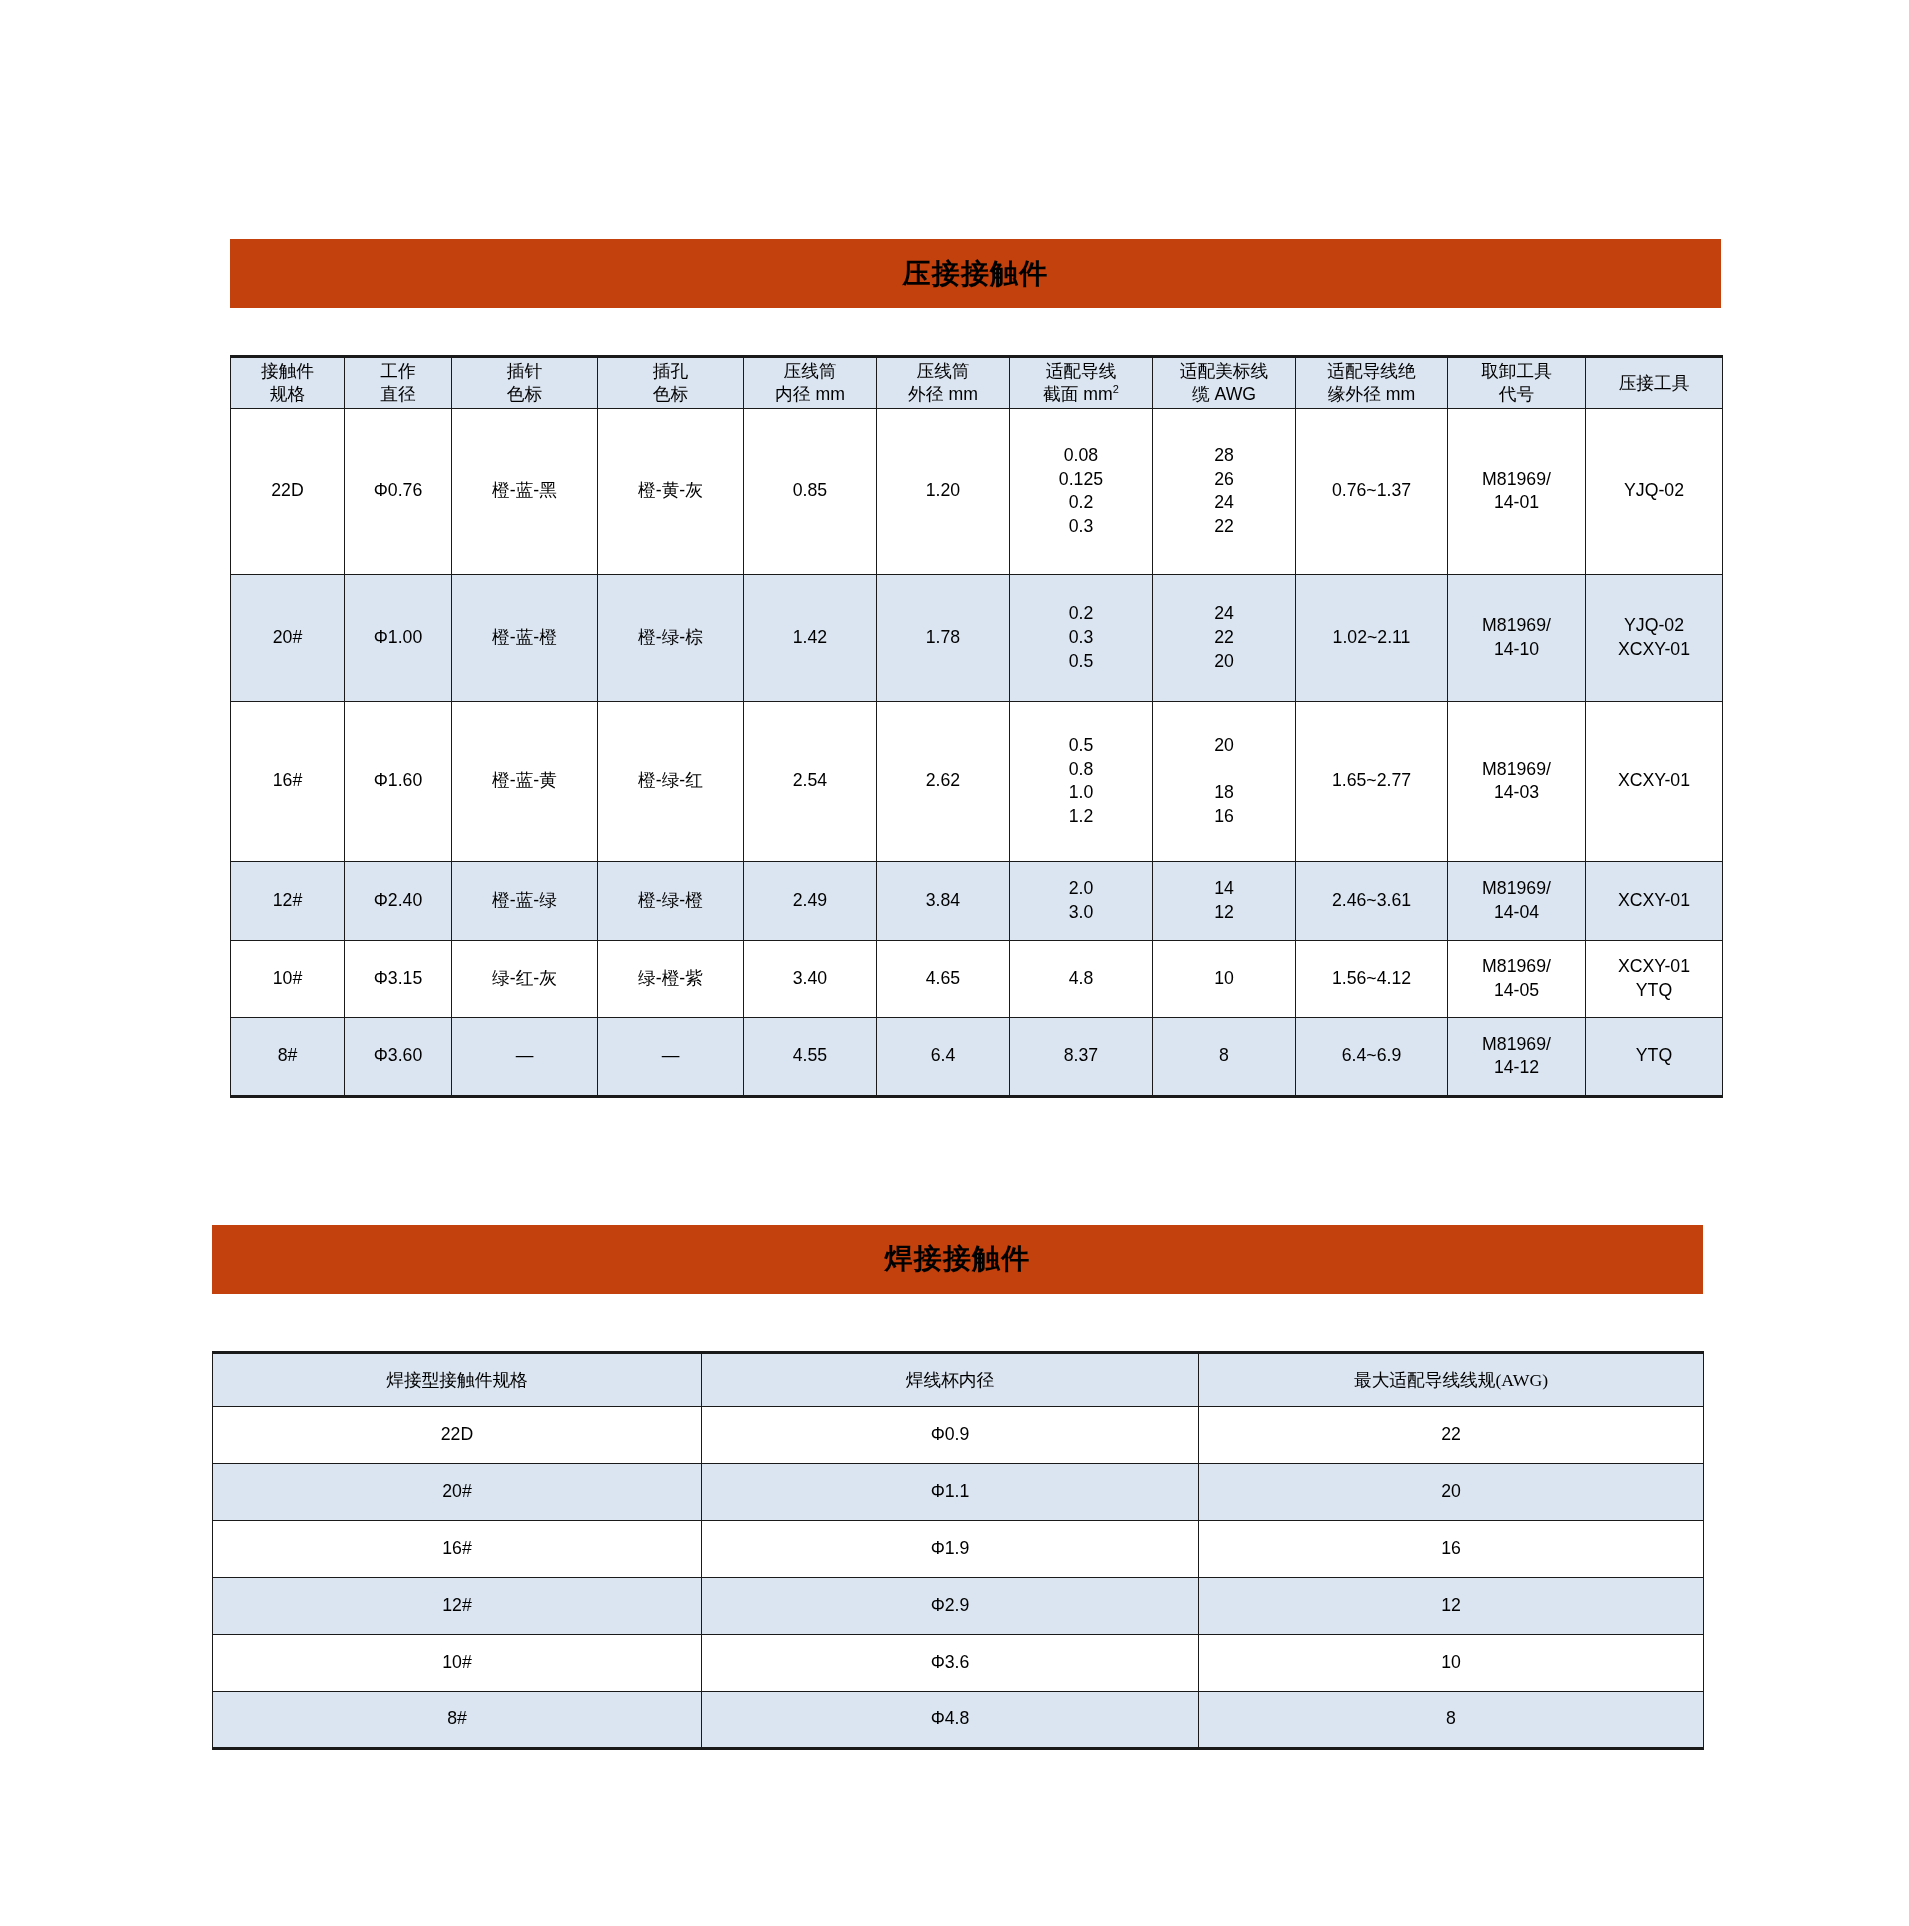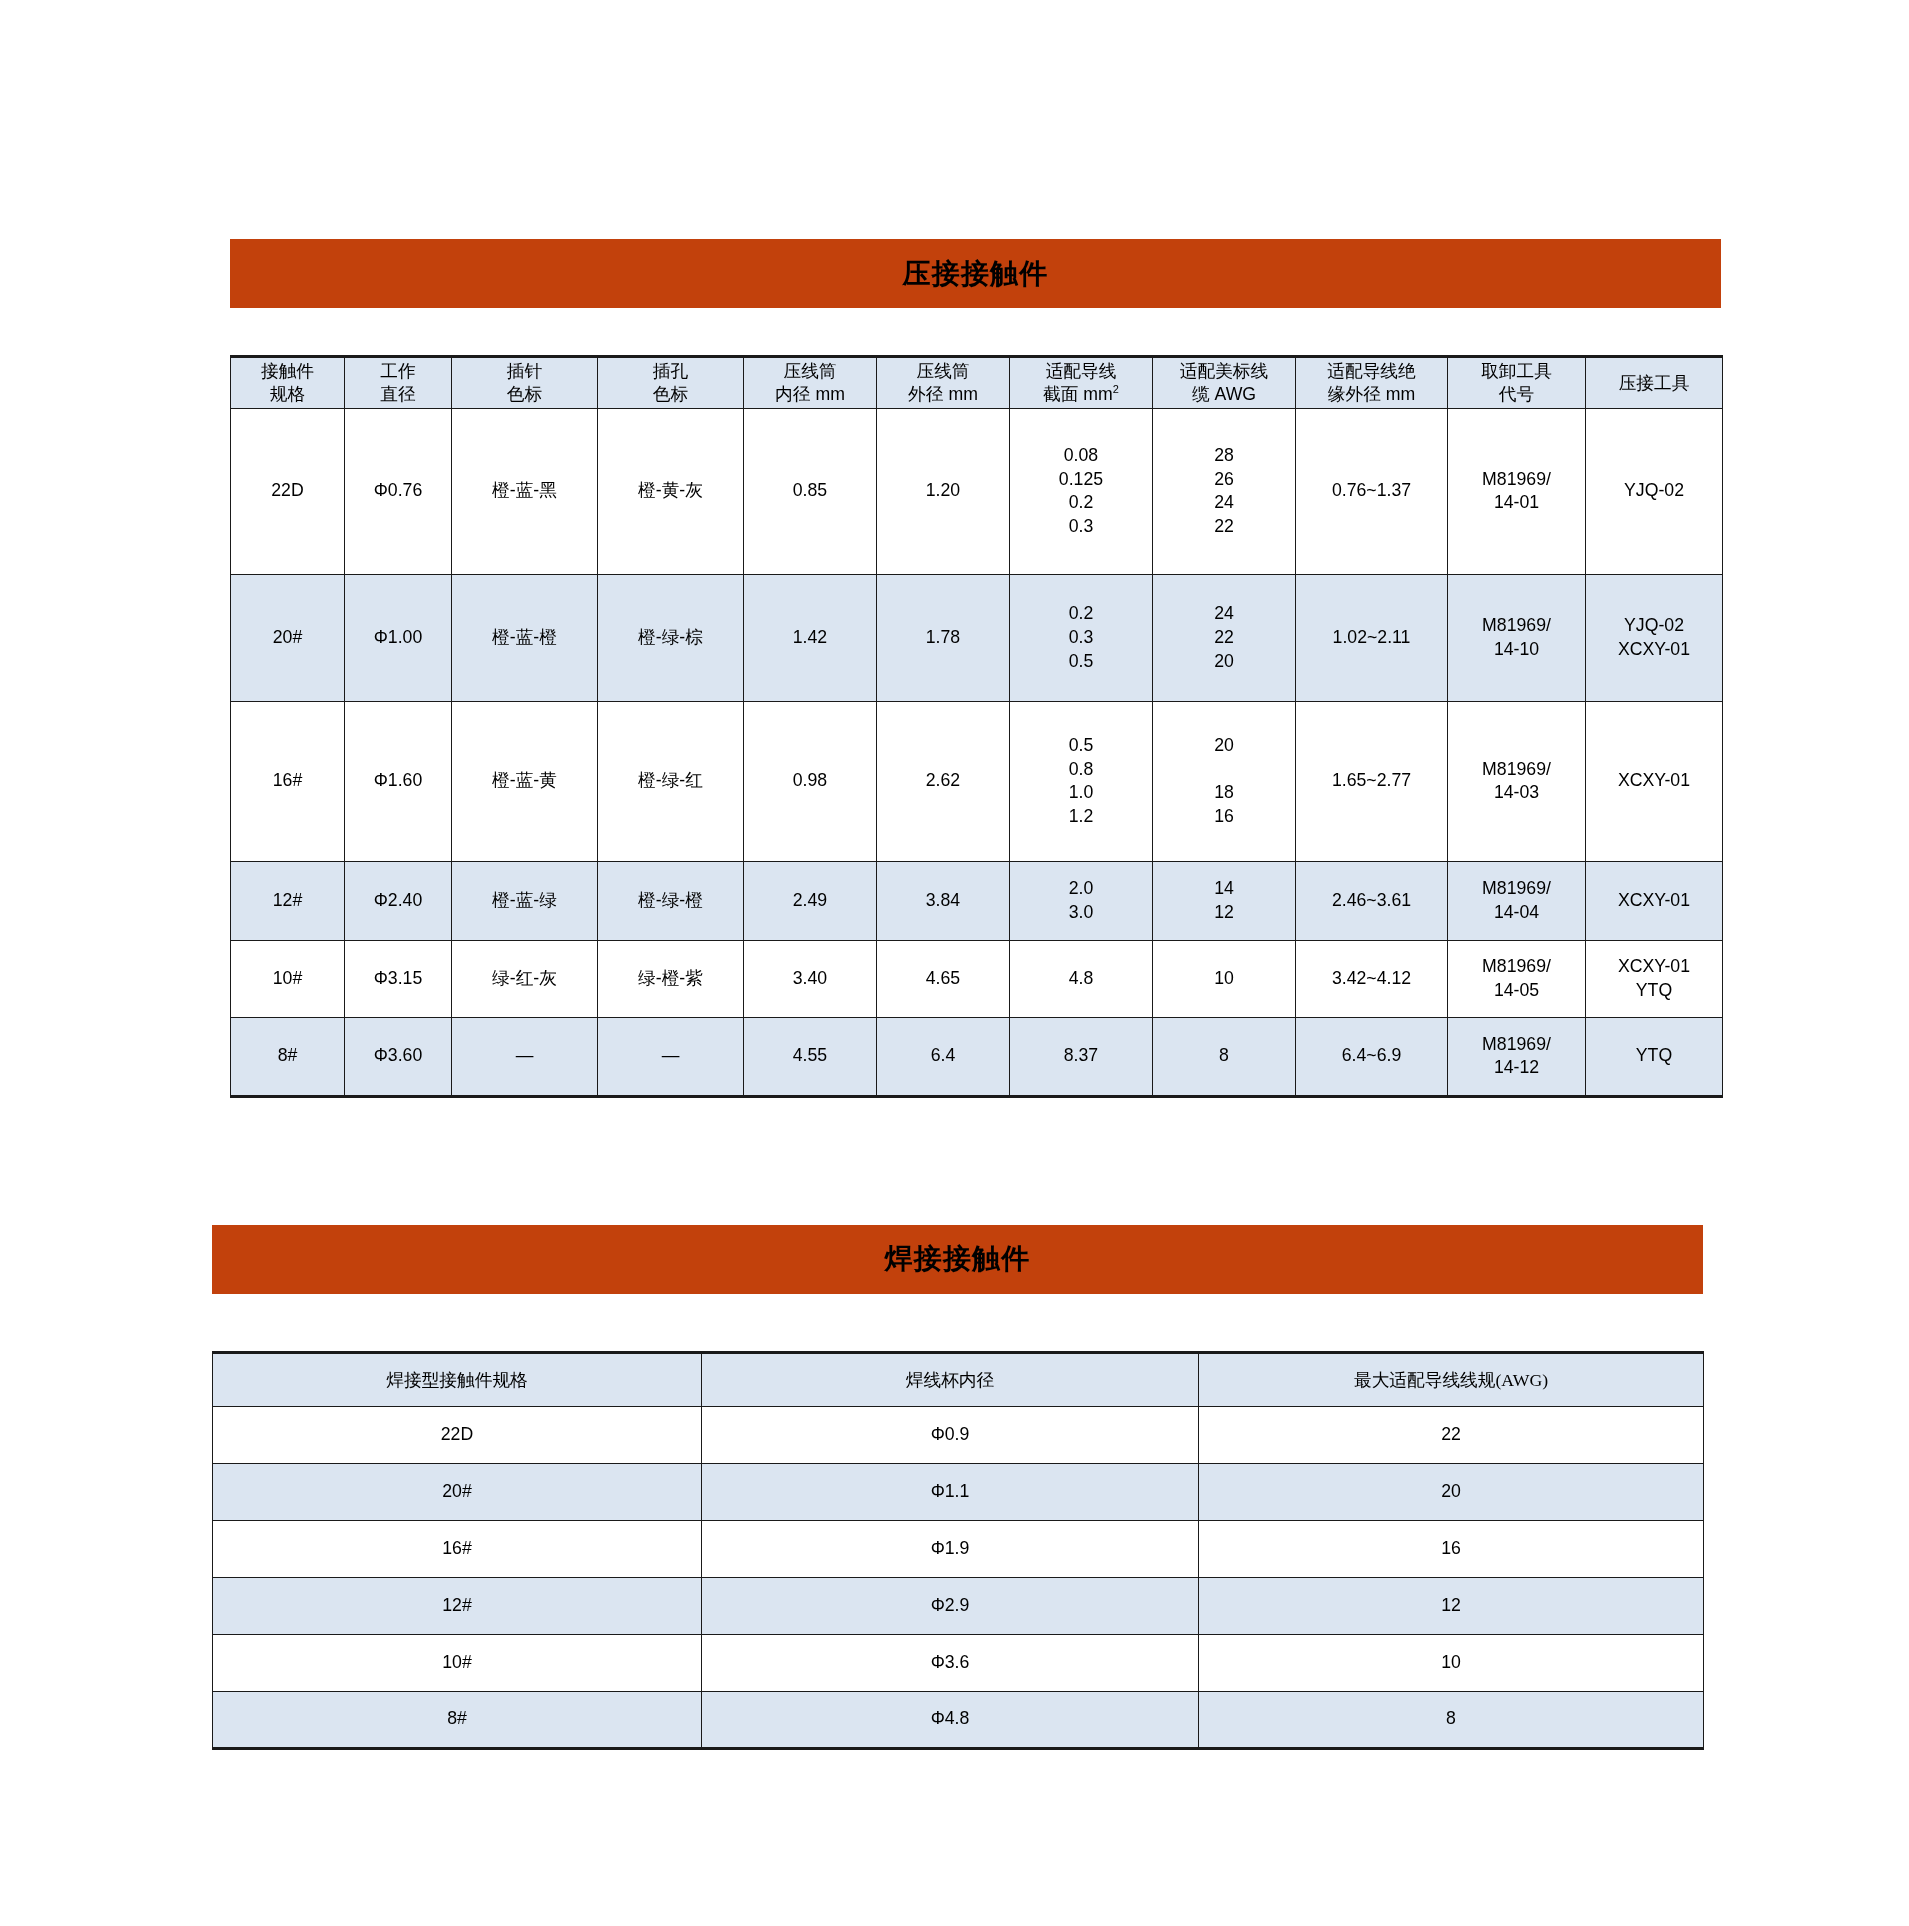--- a/index.html
+++ b/index.html
@@ -241,21 +241,21 @@
           <td class="multi">
             <span>YJQ-02</span>
             <span>XCXY-01</span>
           </td>
         </tr>
         <tr class="row-plain" style="height: 160px;">
           <td>16#</td>
           <td>Φ1.60</td>
           <td>橙-蓝-黄</td>
           <td>橙-绿-红</td>
-          <td>0.98</td>
+          <td>2.54</td>
           <td>2.62</td>
           <td class="multi">
             <span>0.5</span>
             <span>0.8</span>
             <span>1.0</span>
             <span>1.2</span>
           </td>
           <td class="multi">
             <span>20</span>
             <span>&nbsp;</span>
@@ -301,21 +301,21 @@
           <td>绿-红-灰</td>
           <td>绿-橙-紫</td>
           <td>3.40</td>
           <td>4.65</td>
           <td class="multi">
             <span>4.8</span>
           </td>
           <td class="multi">
             <span>10</span>
           </td>
-          <td>3.42~4.12</td>
+          <td>1.56~4.12</td>
           <td class="multi">
             <span>M81969/</span>
             <span>14-05</span>
           </td>
           <td class="multi">
             <span>XCXY-01</span>
             <span>YTQ</span>
           </td>
         </tr>
         <tr class="row-alt" style="height: 79px;">

